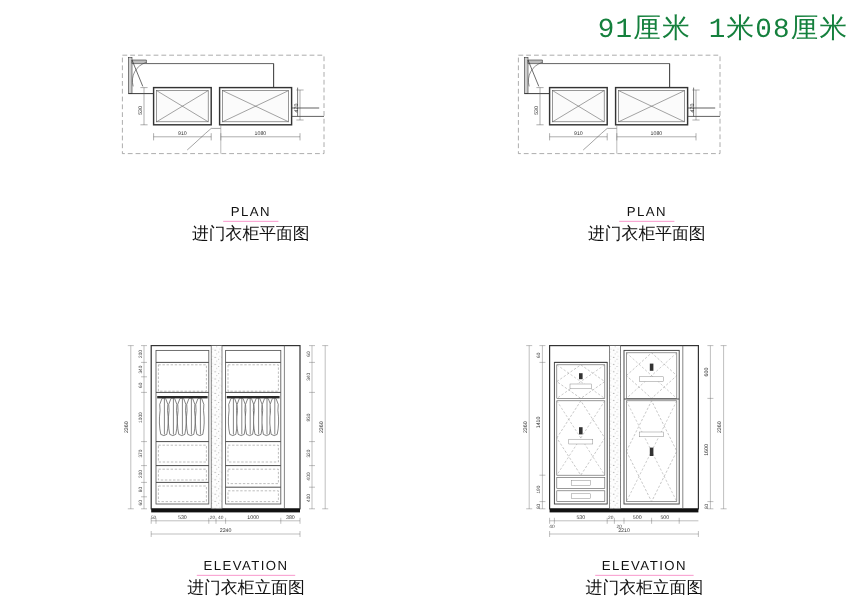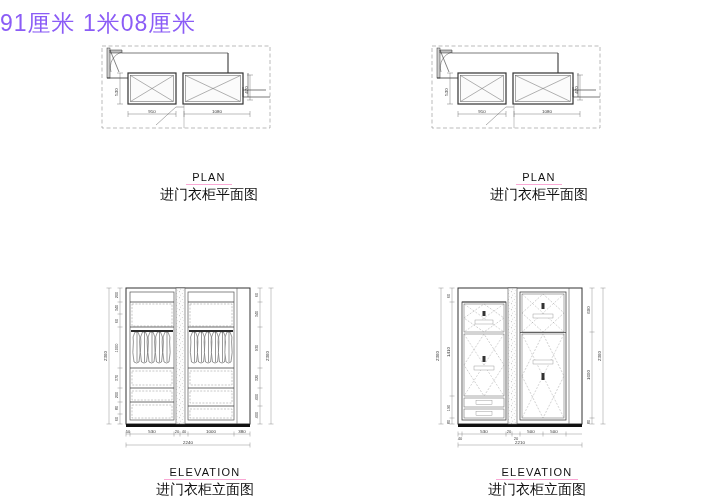--- a/index.html
+++ b/index.html
@@ -2,23 +2,23 @@
 <html><head>
 <meta charset="utf-8">
 <style>
   html,body{margin:0;padding:0;}
   body{
     width:707px;height:500px;background:#ffffff;
     font-family:"Liberation Sans","DejaVu Sans",sans-serif;
     color:#1a1a1a;overflow:hidden;position:relative;
   }
   #page-title{
-    position:absolute;left:0;top:8px;width:707px;text-align:left;
-    font-family:Liberation Sans, sans-serif;
-    font-size:23px;letter-spacing:1px;color:#8b5cf6;
+    position:absolute;left:0;top:8px;width:707px;text-align:right;
+    font-family:Liberation Mono, monospace;
+    font-size:23px;letter-spacing:1px;color:#15803d;
   }
   .sheet{position:absolute;}
   .cap{position:absolute;text-align:center;width:220px;}
   .cap .en{
     font-size:11px;letter-spacing:1.2px;color:#111;
     display:inline-block;padding:0 6px 1px 6px;
     border-bottom:1px solid #f9a8d4;
   }
   .cap .cn{
     display:block;margin-top:1px;font-size:14px;color:#111;

